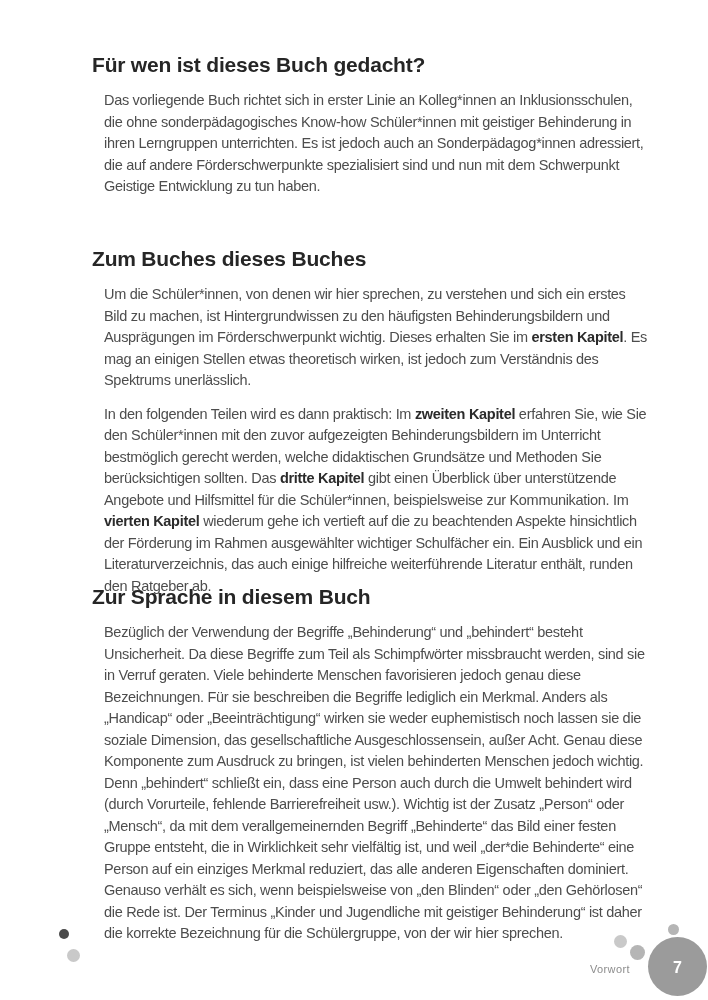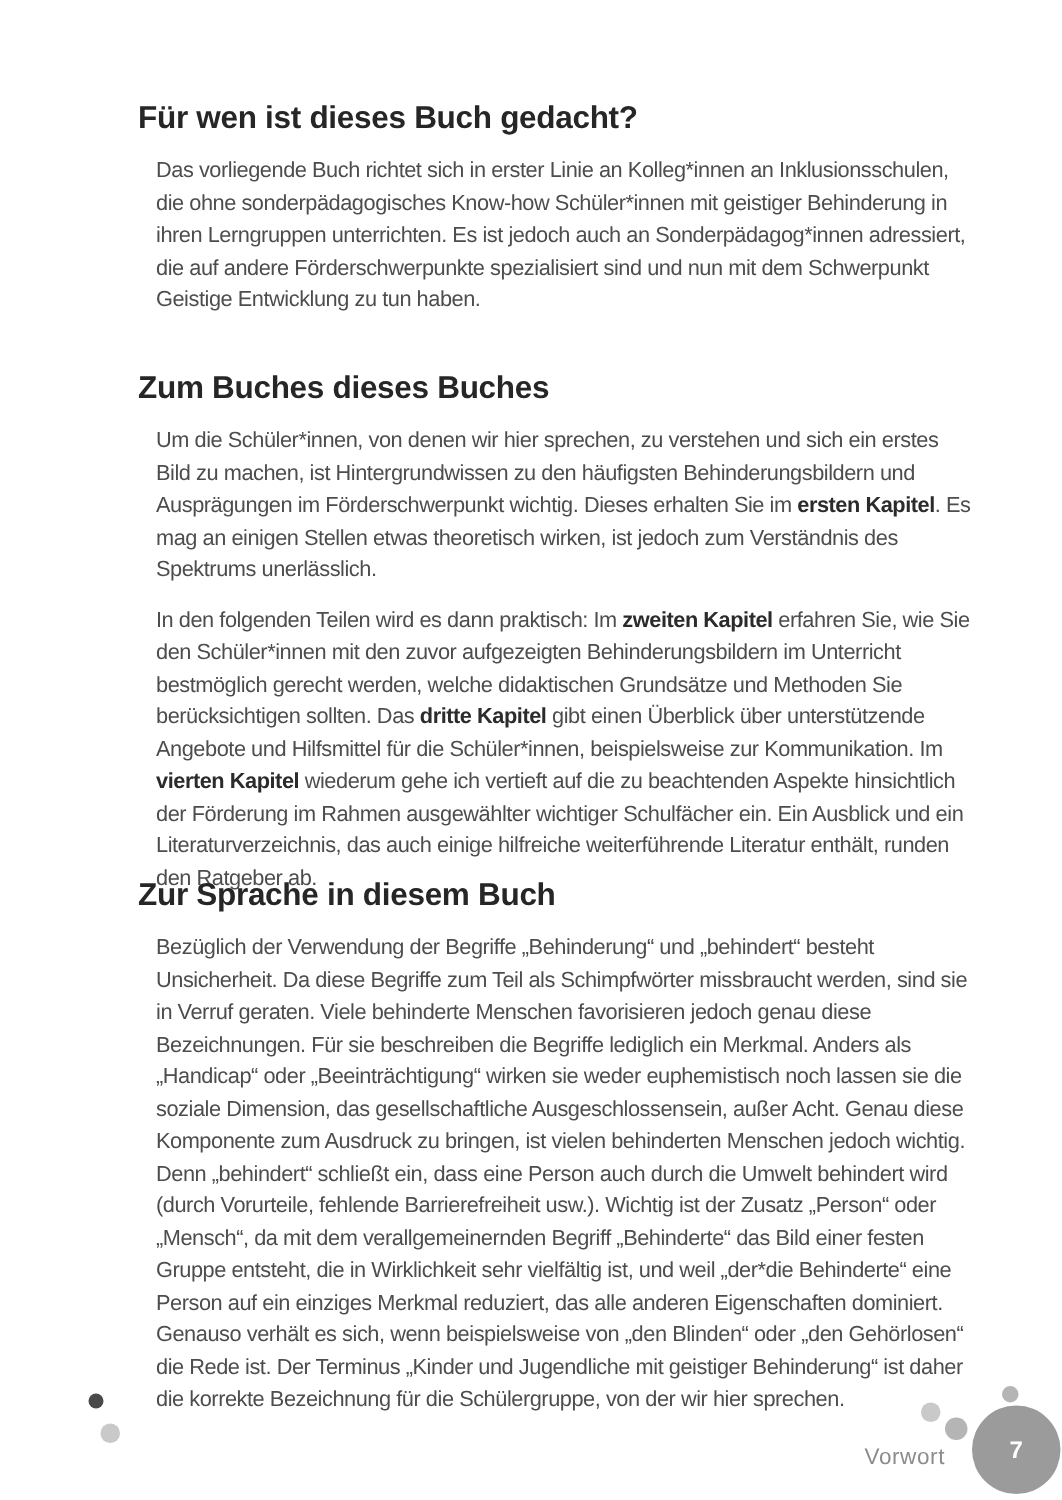--- a/index.html
+++ b/index.html
@@ -57,21 +57,21 @@
   #dot-left-light {left:67px;  top:949px; width:13px; height:13px; background:var(--dot-light);}
   #dot-right-light{left:614px; top:935px; width:13px; height:13px; background:var(--dot-light);}
   #dot-right-med  {left:630px; top:945px; width:15px; height:15px; background:var(--dot-medium);}
   #dot-right-small{left:668px; top:924px; width:11px; height:11px; background:var(--dot-medium);}
   .footer-label{
     position:absolute;
     left:520px;
     top:963px;
     width:110px;
     text-align:right;
-    font-size:15px;
+    font-size:11px;
     letter-spacing:0.4px;
     color:var(--footer-label);
   }
   .page-badge{
     position:absolute;
     left:648px;
     top:937px;
     width:59px;
     height:59px;
     border-radius:50%;
@@ -85,21 +85,21 @@
     font-size:16px;
     font-weight:600;
     padding-top:3px;
   }
 </style>
 </head>
 <body>
 
 <div class="page">
 
-  <section class="block" style="top:66px;">
+  <section class="block" style="top:52px;">
     <h2>Für wen ist dieses Buch gedacht?</h2>
     <p class="para"><span>Das vorliegende Buch richtet sich in erster Linie an Kolleg*innen an Inklusionsschulen, die ohne sonderpädagogisches Know-how Schüler*innen mit geistiger Behinderung in ihren Lerngruppen unterrichten. Es ist jedoch auch an Sonderpädagog*innen adressiert, die auf andere Förderschwerpunkte spezialisiert sind und nun mit dem Schwerpunkt Geistige Entwicklung zu tun haben.</span></p>
   </section>
 
   <section class="block" style="top:246px;">
     <h2>Zum Buches dieses Buches</h2>
     <p class="para"><span>Um die Schüler*innen, von denen wir hier sprechen, zu verstehen und sich ein erstes Bild zu machen, ist Hintergrundwissen zu den häufigsten Behinderungsbildern und Ausprägungen im Förderschwerpunkt wichtig. Dieses erhalten Sie im </span><span class="b">ersten Kapitel</span><span>. Es mag an einigen Stellen etwas theoretisch wirken, ist jedoch zum Verständnis des Spektrums unerlässlich.</span></p>
     <p class="para"><span>In den folgenden Teilen wird es dann praktisch: Im </span><span class="b">zweiten Kapitel</span><span> erfahren Sie, wie Sie den Schüler*innen mit den zuvor aufgezeigten Behinderungsbildern im Unterricht bestmöglich gerecht werden, welche didaktischen Grundsätze und Methoden Sie berücksichtigen sollten. Das </span><span class="b">dritte Kapitel</span><span> gibt einen Überblick über unterstützende Angebote und Hilfsmittel für die Schüler*innen, beispielsweise zur Kommunikation. Im </span><span class="b">vierten Kapitel</span><span> wiederum gehe ich vertieft auf die zu beachtenden Aspekte hinsichtlich der Förderung im Rahmen ausgewählter wichtiger Schulfächer ein. Ein Ausblick und ein Literaturverzeichnis, das auch einige hilfreiche weiterführende Literatur enthält, runden den Ratgeber ab.</span></p>
   </section>
 

